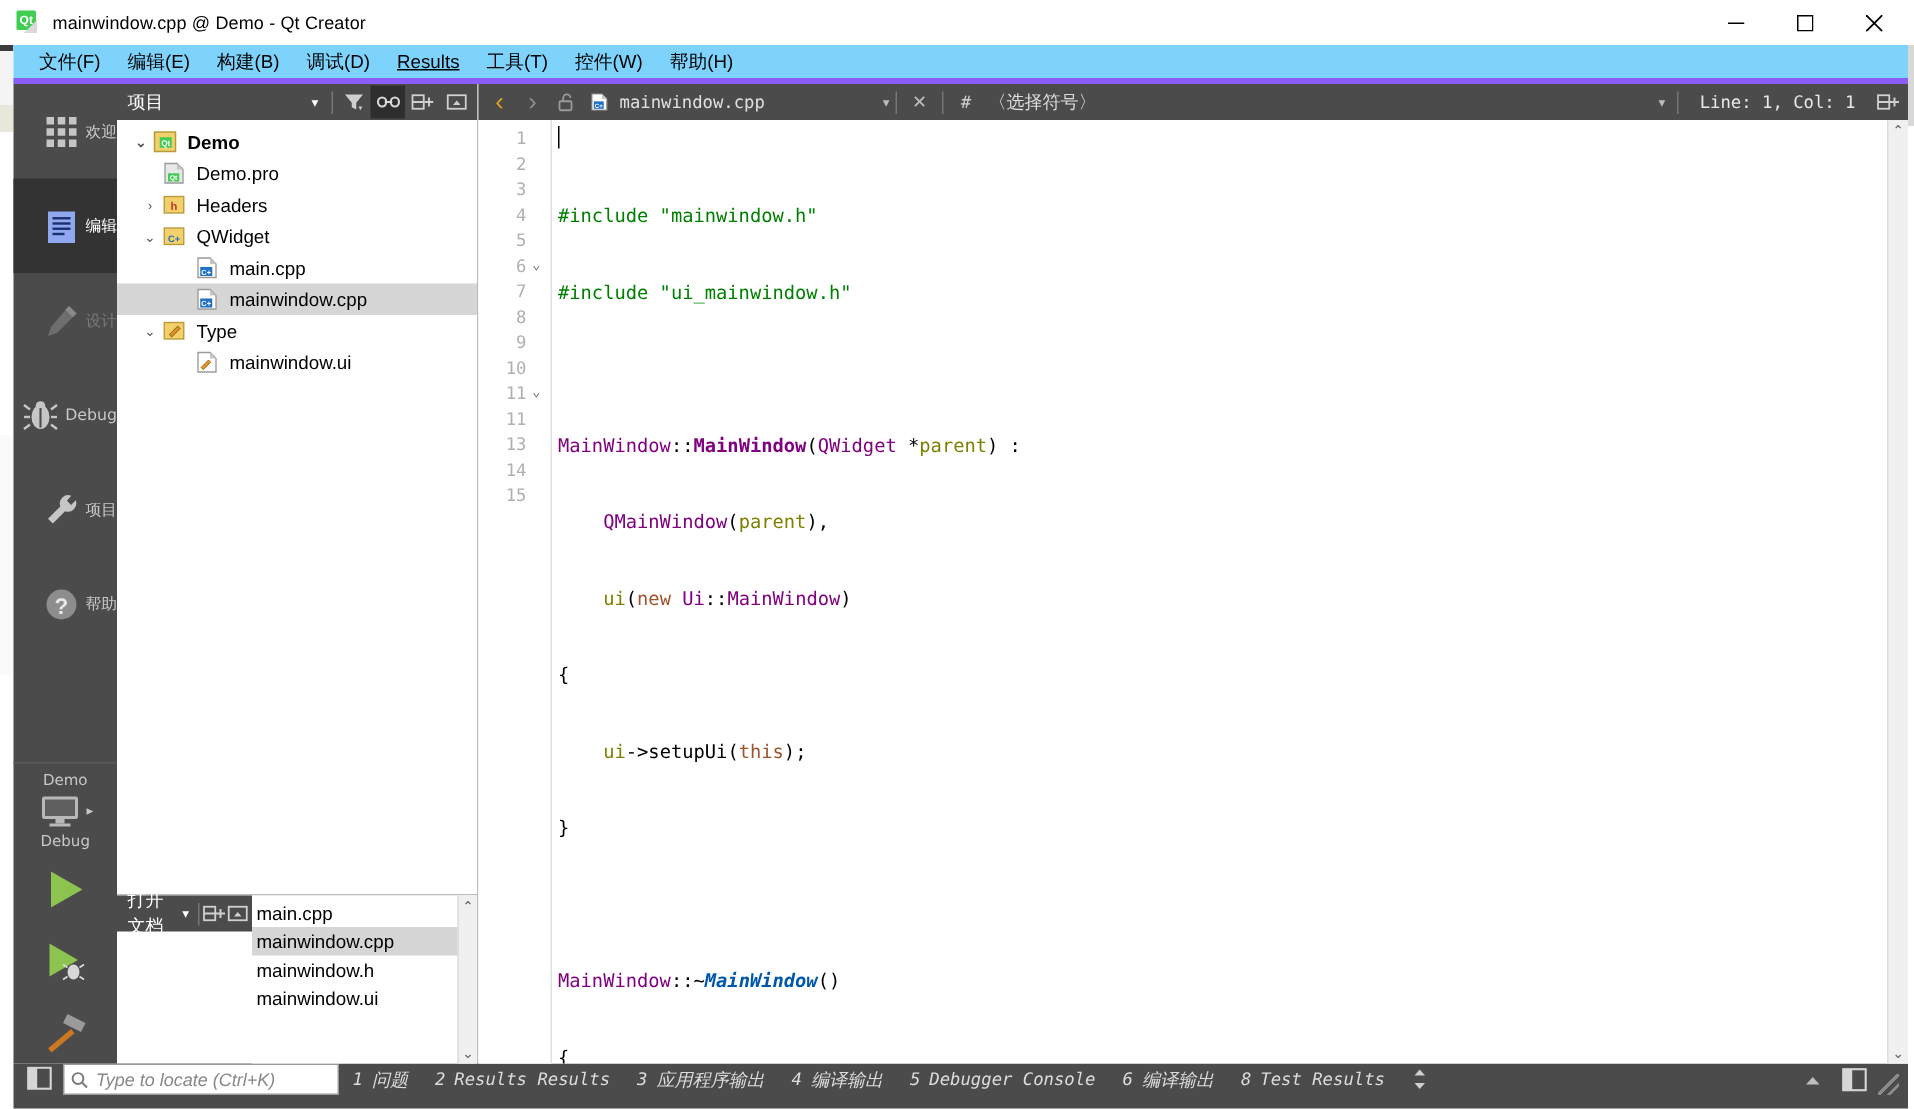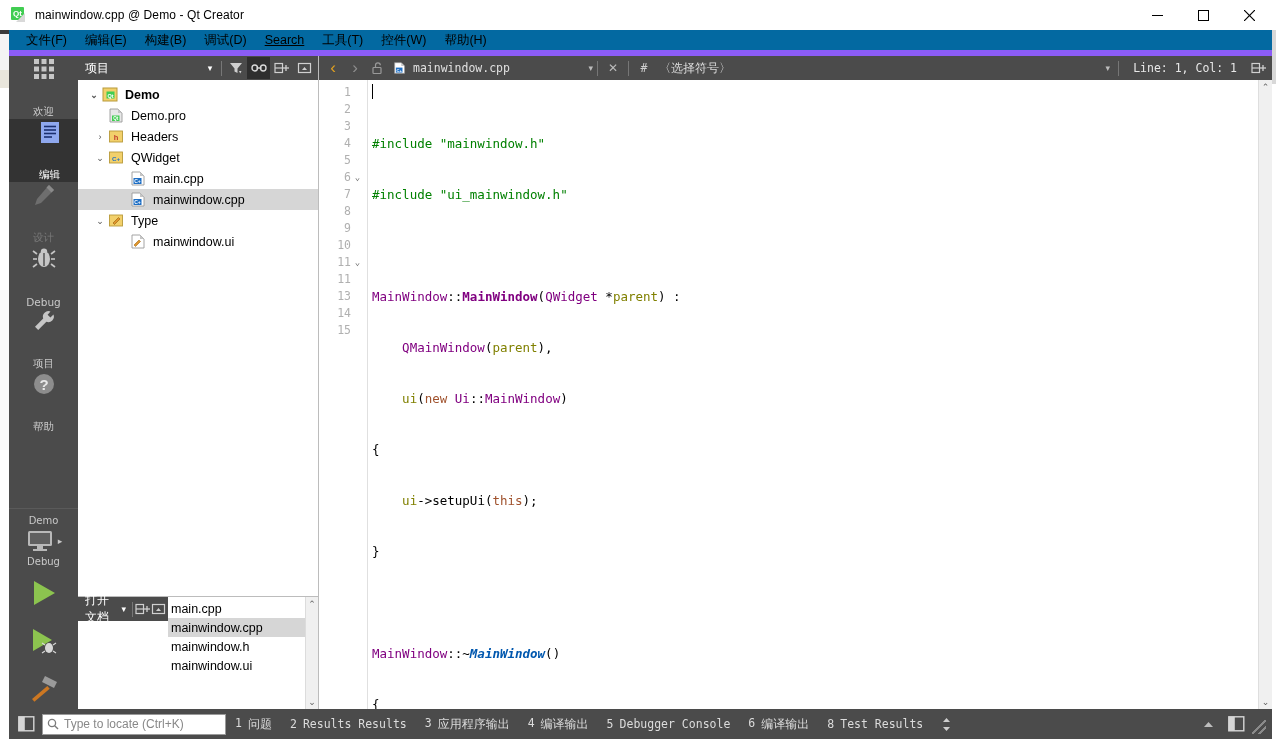--- a/index.html
+++ b/index.html
@@ -69,48 +69,48 @@
   }
   .win-btn {
     width: 46px; height: 30px;
     display: flex; align-items: center; justify-content: center;
     color: #000;
   }
 
   
   #menu-bar {
     height: 26px; flex: 0 0 26px;
-    background: #0369a1;
+    background: #7dd3fc;
     display: flex; align-items: center;
     padding-left: 8px;
-    border-bottom: 6px solid #8b5cf6;
+    border-bottom: 4px solid #8b5cf6;
   }
   .menu-item {
     font-size: 12.5px; color: #000;
     padding: 3px 9px;
     white-space: nowrap;
   }
 
   
   #body-row { flex: 1 1 auto; display: flex; min-height: 0; }
 
   
   #mode-bar {
     width: 69px; flex: 0 0 69px;
     background: #4b4b4b;
     display: flex; flex-direction: column;
     position: relative;
   }
   .mode-btn {
     height: 63px; width: 69px;
-    display: flex; flex-direction: column;
-    align-items: center; justify-content: space-between;
+    display: flex; flex-direction: row;
+    align-items: center; justify-content: flex-end;
     color: #c8c8c8; font-size: 10.5px;
     font-family: "DejaVu Sans", sans-serif;
-    gap: 19px;
+    gap: 3px;
   }
   .mode-btn.active { background: #333333; color: #ffffff; padding-left: 12px; }
   .mode-btn.dim { color: #777777; }
   .mode-ico { width: 26px; height: 26px; display: block; }
 
   #kit-selector {
     margin-top: auto;
     padding: 6px 0 2px 0;
     display: flex; flex-direction: column; align-items: center;
     border-top: 1px solid #5a5a5a;
@@ -250,22 +250,23 @@
     width: 14px; flex: 0 0 14px; background: #f0f0f0;
     border-left: 1px solid #dedede;
     display: flex; flex-direction: column; justify-content: space-between;
     align-items: center;
   }
 
   
   #status-bar {
     height: 30px; flex: 0 0 30px;
     background: #4b4b4b;
-    display: flex; align-items: center;
+    display: flex; align-items: flex-start;
     padding: 0 4px;
+    font-style: italic;
   }
   #sb-toggle-left {
     width: 22px; height: 20px; margin: 0 5px 0 2px;
     display: flex; align-items: center; justify-content: center;
   }
   #locator {
     width: 184px; height: 21px; background: #ffffff;
     border: 1px solid #9a9a9a;
     display: flex; align-items: center; gap: 5px;
     padding: 0 4px;
@@ -319,21 +320,21 @@
           </svg>
       </div>
     </div>
   </div>
 
   <div id="menu-bar">
     <div class="menu-item">文件(F)</div>
     <div class="menu-item">编辑(E)</div>
     <div class="menu-item">构建(B)</div>
     <div class="menu-item">调试(D)</div>
-    <div class="menu-item" style="text-decoration:underline;">Search</div>
+    <div class="menu-item" style="text-decoration:underline;">Results</div>
     <div class="menu-item">工具(T)</div>
     <div class="menu-item">控件(W)</div>
     <div class="menu-item">帮助(H)</div>
   </div>
 
   <div id="body-row">
 
     <div id="mode-bar">
 
       <div class="mode-btn">

